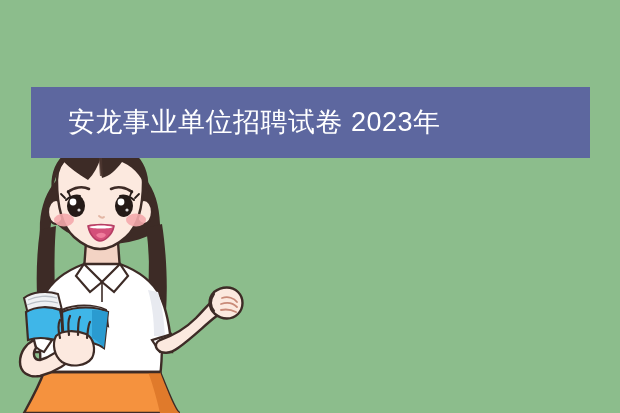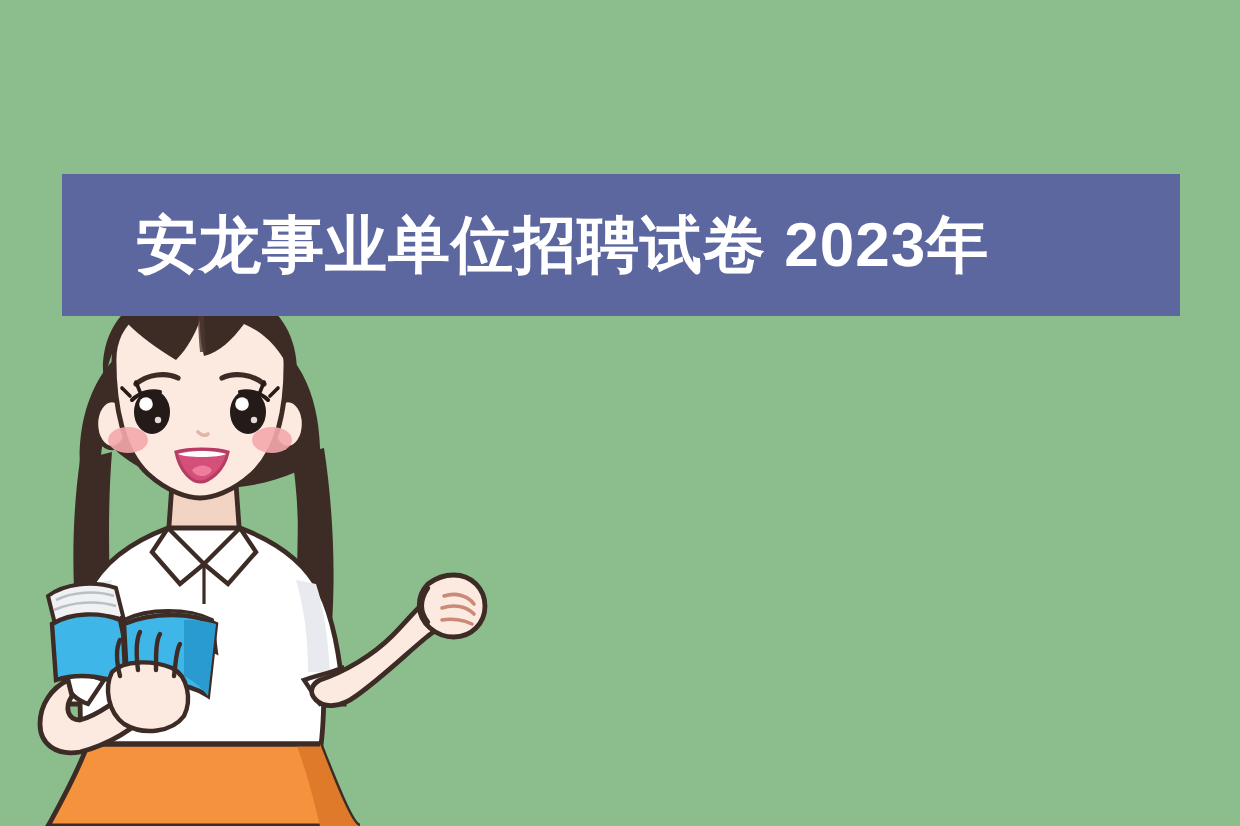--- a/index.html
+++ b/index.html
@@ -27,22 +27,22 @@
     width: 559px;
     height: 71px;
     background: #5D679F;
     box-sizing: border-box;
     display: flex;
     align-items: center;
     z-index: 3;
   }
   #banner-title-text {
     color: #FFFFFF;
-    font-size: 31px;
-    font-weight: bold;
+    font-size: 27px;
+    font-weight: normal;
     letter-spacing: 0.5px;
     padding-left: 37px;
     white-space: nowrap;
     line-height: 1;
   }
   
   #illustration {
     position: absolute;
     left: 0px;
     top: 140px;

